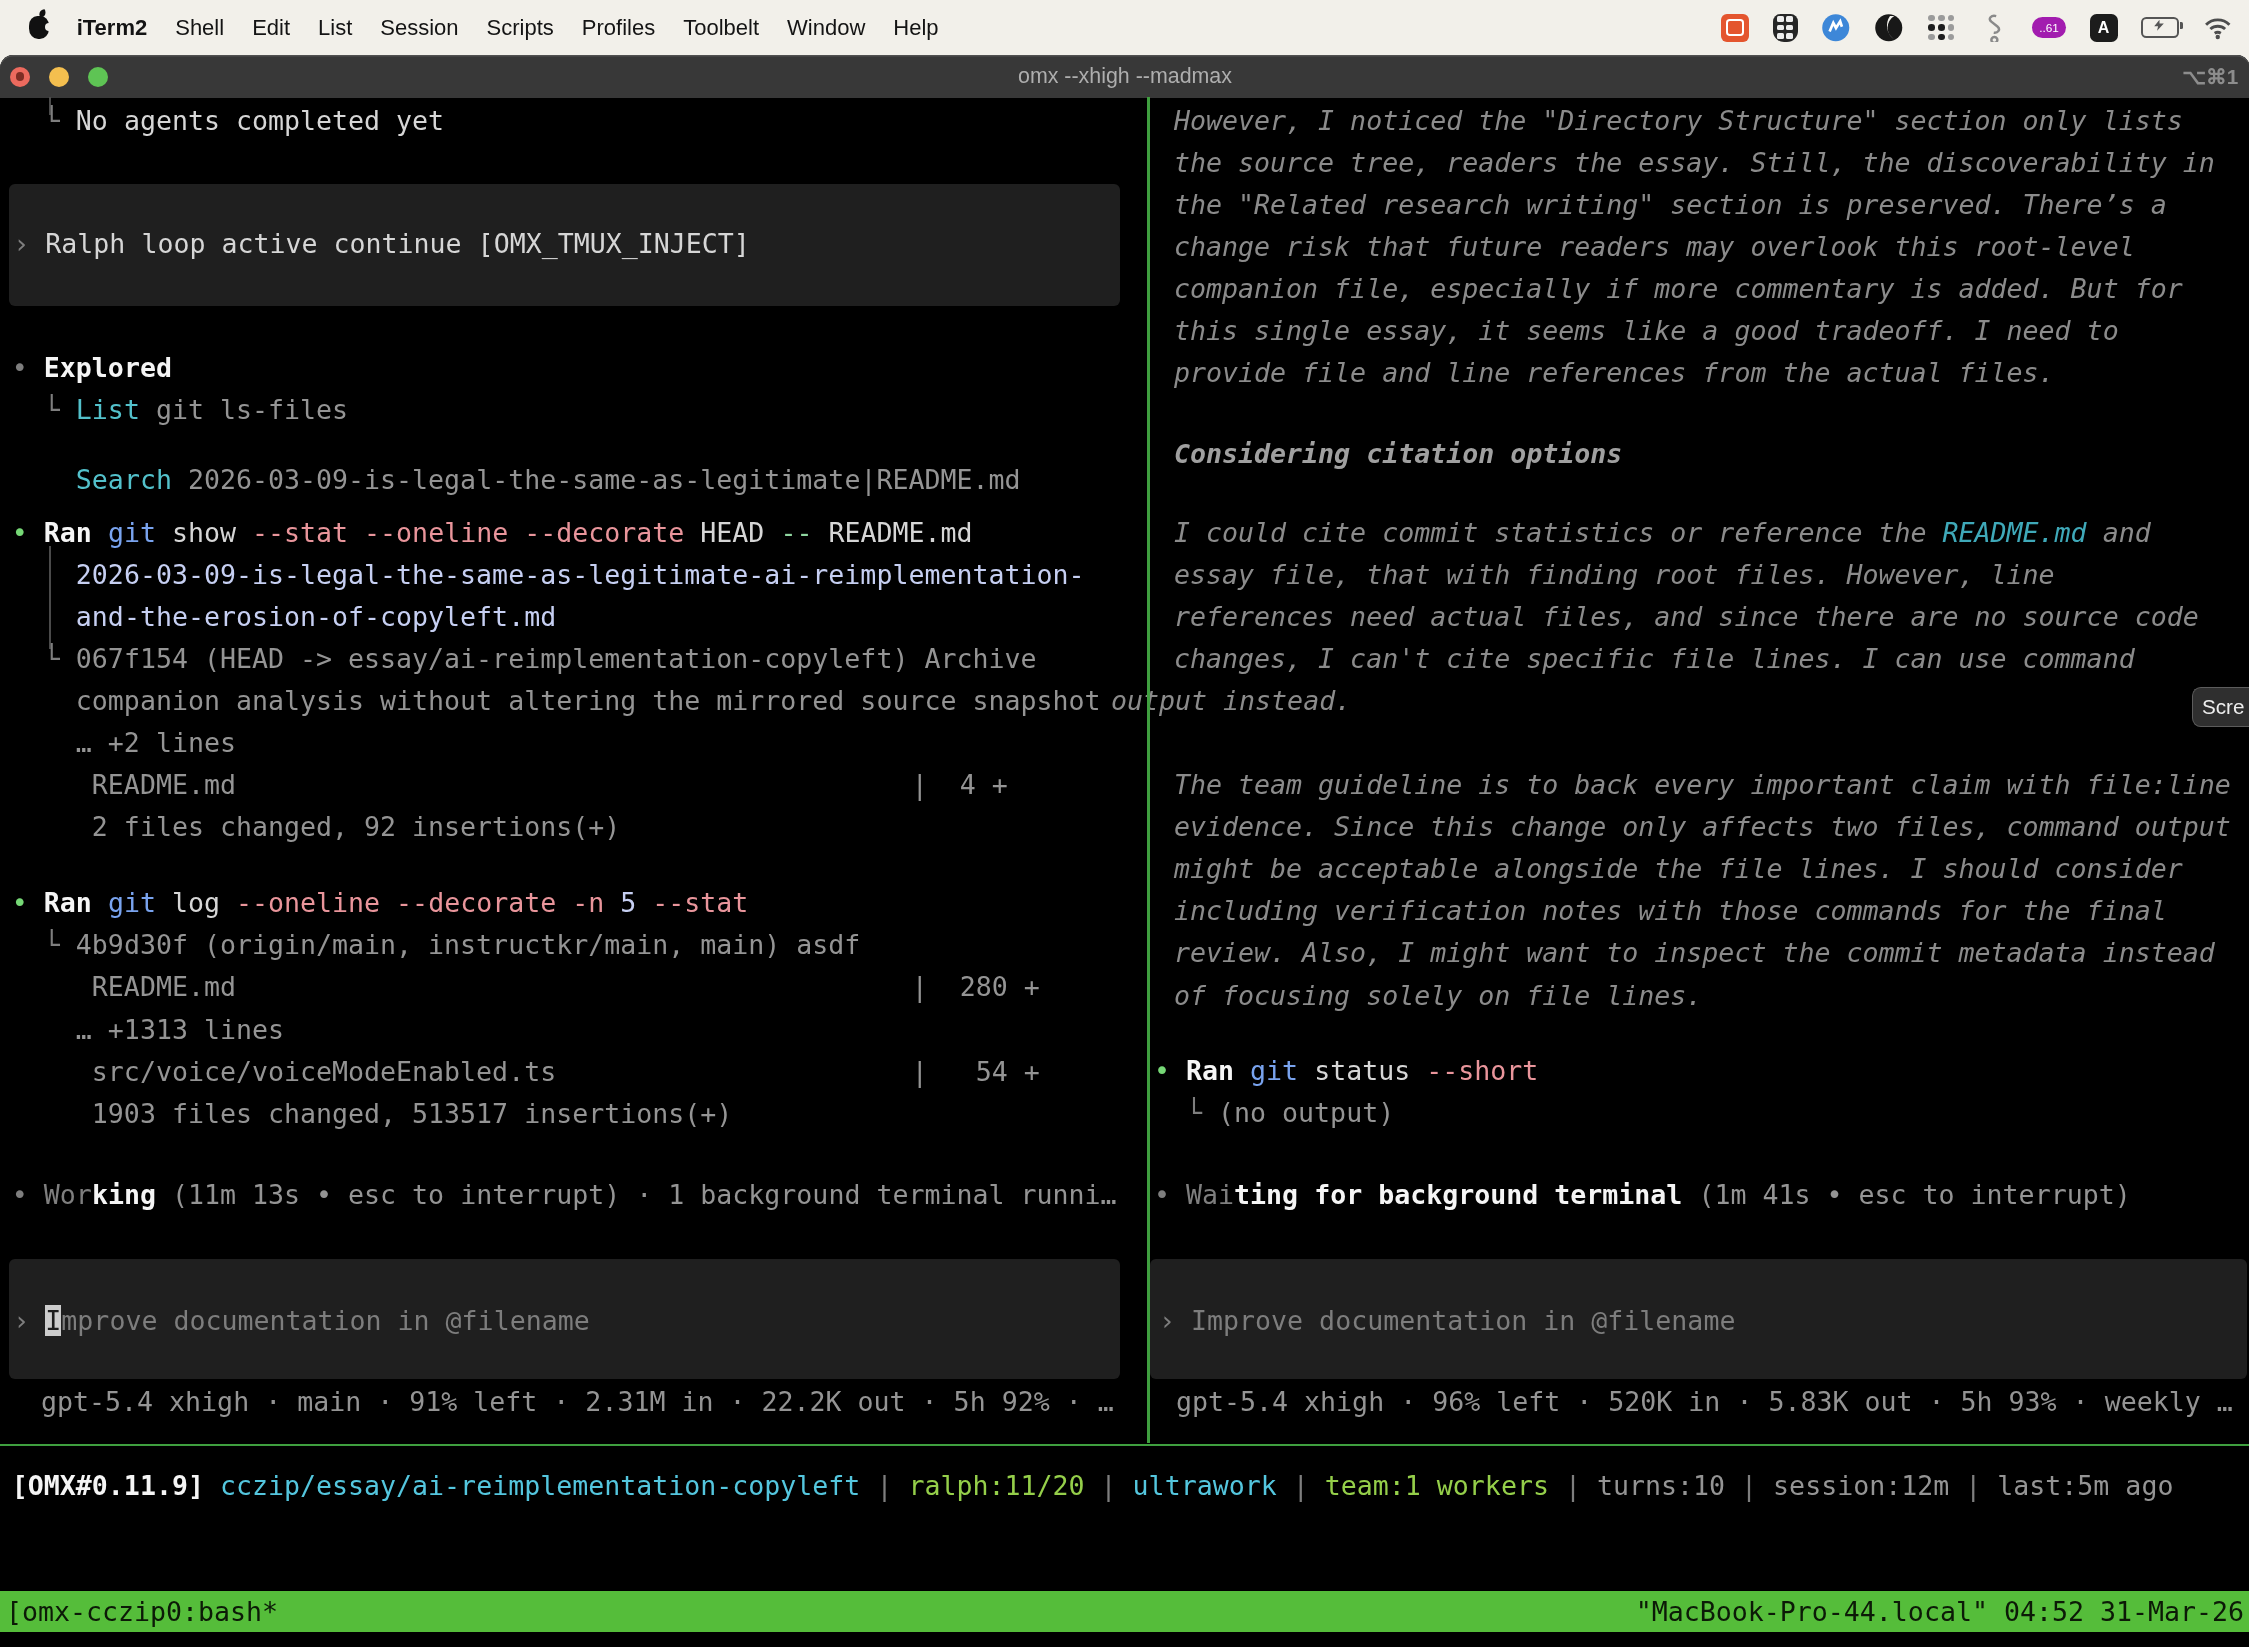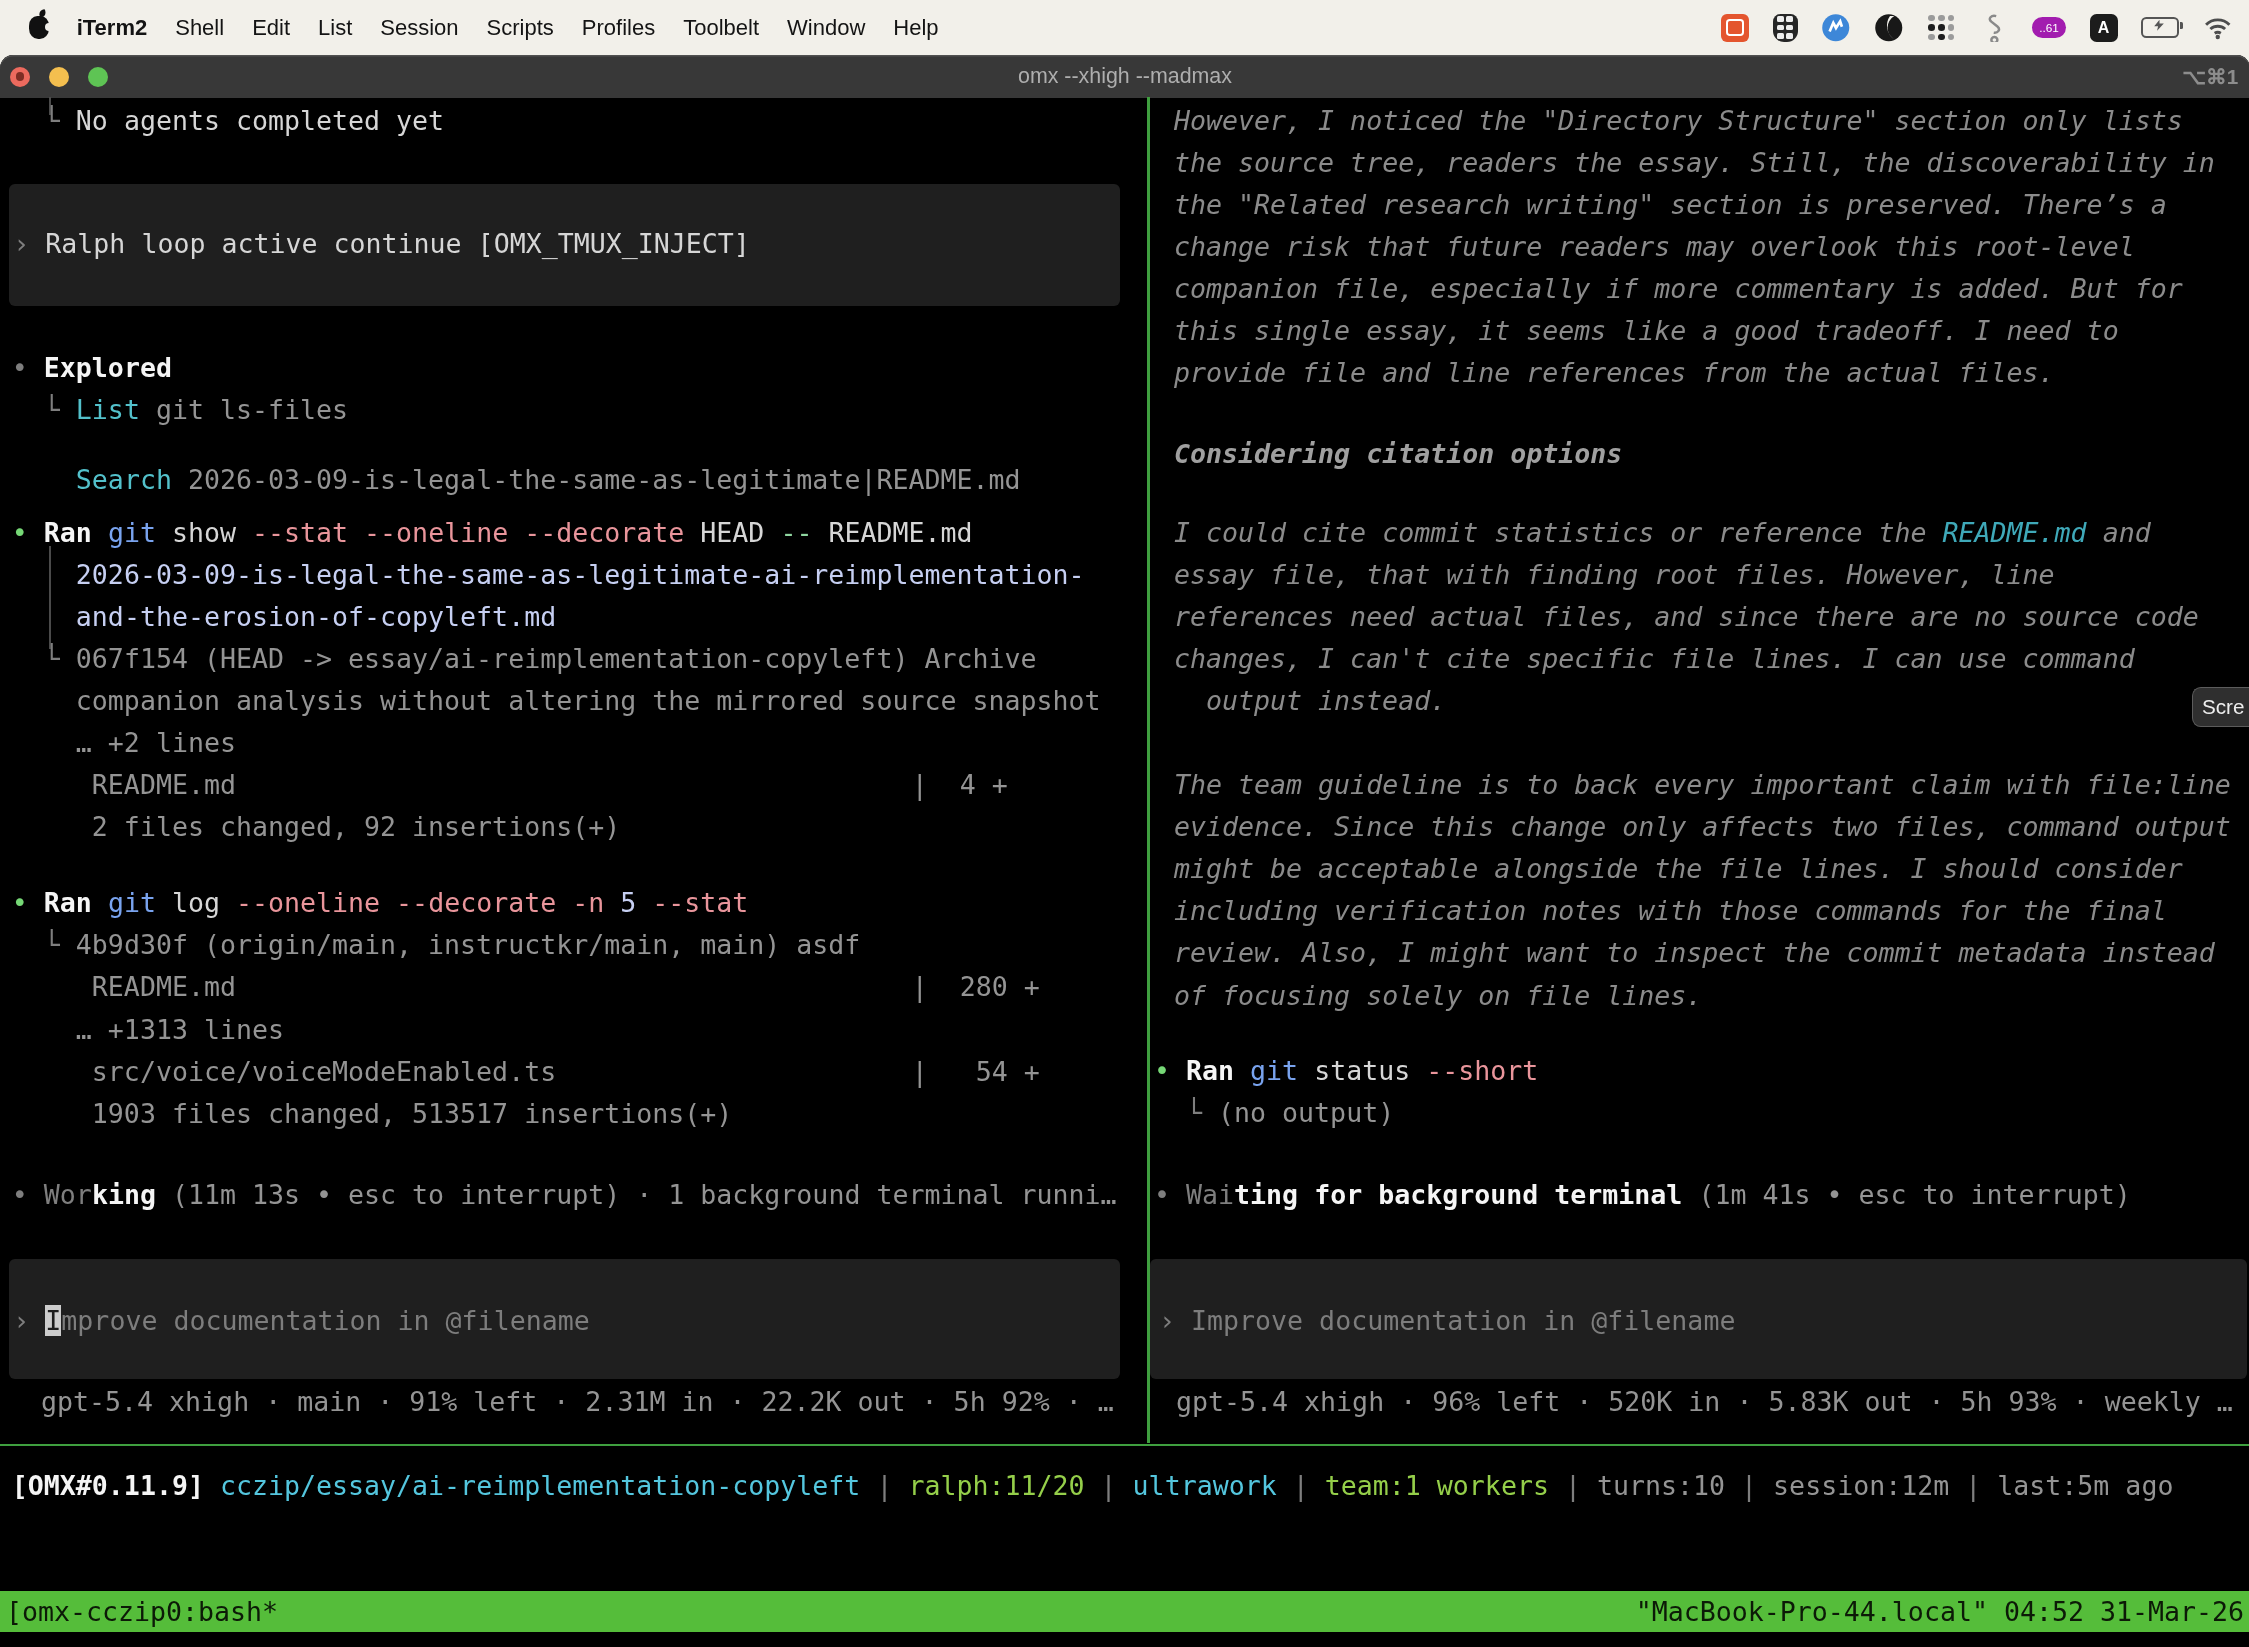--- a/index.html
+++ b/index.html
@@ -223,21 +223,21 @@
       <div class="trow" style="left: 1174px; top: 189px;"><span class="c-para">the "Related research writing" section is preserved. There’s a</span></div>
       <div class="trow" style="left: 1174px; top: 231px;"><span class="c-para">change risk that future readers may overlook this root-level</span></div>
       <div class="trow" style="left: 1174px; top: 273px;"><span class="c-para">companion file, especially if more commentary is added. But for</span></div>
       <div class="trow" style="left: 1174px; top: 315px;"><span class="c-para">this single essay, it seems like a good tradeoff. I need to</span></div>
       <div class="trow" style="left: 1174px; top: 357px;"><span class="c-para">provide file and line references from the actual files.</span></div>
       <div class="trow" style="left: 1174px; top: 438px;"><span class="c-parahead">Considering citation options</span></div>
       <div class="trow" style="left: 1174px; top: 517px;"><span class="c-para">I could cite commit statistics or reference the </span><span class="c-paracyan">README.md</span><span class="c-para"> and</span></div>
       <div class="trow" style="left: 1174px; top: 559px;"><span class="c-para">essay file, that with finding root files. However, line</span></div>
       <div class="trow" style="left: 1174px; top: 601px;"><span class="c-para">references need actual files, and since there are no source code</span></div>
       <div class="trow" style="left: 1174px; top: 643px;"><span class="c-para">changes, I can't cite specific file lines. I can use command</span></div>
-      <div class="trow" style="left: 1206px; top: 685px;"><span class="c-para">output instead.</span></div>
+      <div class="trow" style="left: 1111px; top: 685px;"><span class="c-para">output instead.</span></div>
       <div class="trow" style="left: 1174px; top: 769px;"><span class="c-para">The team guideline is to back every important claim with file:line</span></div>
       <div class="trow" style="left: 1174px; top: 811px;"><span class="c-para">evidence. Since this change only affects two files, command output</span></div>
       <div class="trow" style="left: 1174px; top: 853px;"><span class="c-para">might be acceptable alongside the file lines. I should consider</span></div>
       <div class="trow" style="left: 1174px; top: 895px;"><span class="c-para">including verification notes with those commands for the final</span></div>
       <div class="trow" style="left: 1174px; top: 937px;"><span class="c-para">review. Also, I might want to inspect the commit metadata instead</span></div>
       <div class="trow" style="left: 1174px; top: 980px;"><span class="c-para">of focusing solely on file lines.</span></div>
       <div class="trow" style="left: 1154px; top: 1055px;"><span class="c-gbullet">• </span><span class="c-bold">Ran</span><span class="c-fg"> </span><span class="c-blue">git</span><span class="c-fg"> status </span><span class="c-salmon">--short</span></div>
       <div class="trow" style="left: 1154px; top: 1097px;"><span class="c-dim">  └ </span><span class="c-out">(no output)</span></div>
       <div class="trow" style="left: 1154px; top: 1179px;"><span class="c-dim">• </span><span class="c-dim">Wai</span><span class="c-bold">ting for background terminal</span><span class="c-out"> (1m 41s • esc to interrupt)</span></div>
       <div class="trow" style="left: 1159px; top: 1305px;"><span class="c-dim">› </span><span class="c-input">Improve documentation in @filename</span></div>

